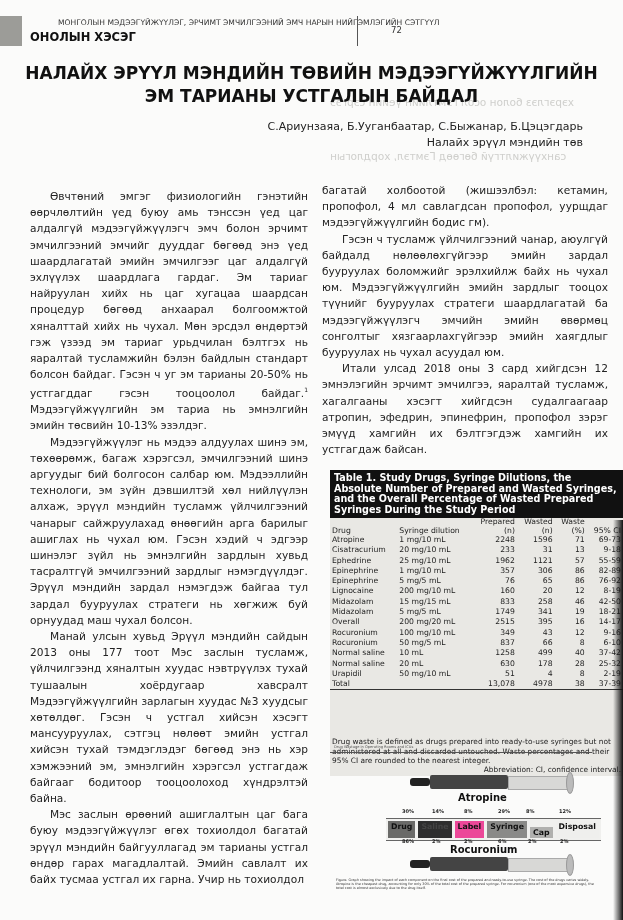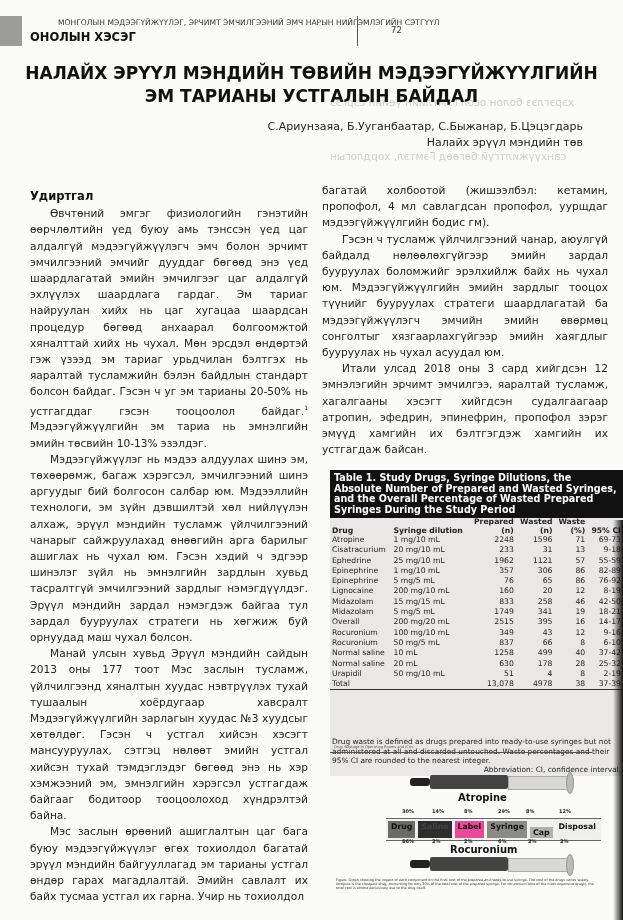--- a/index.html
+++ b/index.html
@@ -29,21 +29,21 @@
   .col-right { left: 322px; top: 182px; width: 286px; }
   .col p { margin: 0; text-indent: 20px; }
   .col p.noindent { text-indent: 0; }
   .heading { font-weight: bold; font-size: 11.5px; color: #111; margin: 0 0 1px 0; }
   sup { font-size: 6px; }
   
   .tbl { position: absolute; left: 330px; top: 470px; width: 293px; }
   .tbl-title { background: #111; color: #fff; font-weight: bold; font-size: 9.6px; line-height: 10.5px; padding: 3px 3px 3px 4px; }
   .tbl-body { background: #e9e8e4; padding: 0 0 1px 0; }
   table { border-collapse: collapse; width: 100%; font-size: 7.7px; }
-  th { font-weight: bold; text-align: left; padding: 0 2px; line-height: 8.5px; vertical-align: bottom; }
+  th { font-weight: normal; text-align: left; padding: 0 2px; line-height: 8.5px; vertical-align: bottom; }
   td { padding: 0 2px; line-height: 10.3px; white-space: nowrap; }
   td.num, th.num { text-align: right; }
   tr.total td { border-bottom: 1px solid #333; }
   .tbl-note { font-size: 7.4px; line-height: 9.2px; color: #222; padding: 3px 2px 0 2px; margin-top: 44px; }
   .tbl-abbr { font-size: 7.4px; line-height: 10px; color: #222; padding: 0 2px; text-align: right; }
   
   .fig { position: absolute; left: 330px; top: 745px; width: 293px; height: 130px; }
   .fig-rule { position: absolute; left: 0; top: 7px; width: 262px; height: 1px; background: #555; }
   .fig-running { position: absolute; left: 4px; top: 0; font-size: 3.6px; color: #555; white-space: nowrap; }
   .syringe { position: absolute; height: 14px; }
@@ -73,21 +73,20 @@
   <div class="hdr-page">72</div>
 
   <div class="title">
     <div>НАЛАЙХ ЭРҮҮЛ МЭНДИЙН ТӨВИЙН МЭДЭЭГҮЙЖҮҮЛГИЙН</div>
     <div>ЭМ ТАРИАНЫ УСТГАЛЫН БАЙДАЛ</div>
   </div>
   <div class="authors">С.Ариунзаяа, Б.Ууганбаатар, С.Быжанар, Б.Цэцэгдарь</div>
   <div class="affil">Налайх эрүүл мэндийн төв</div>
 
   <div class="col col-left">
-    <div class="heading">Удиртгал</div>
     <p><span>Өвчтөний эмгэг физиологийн гэнэтийн өөрчлөлтийн үед буюу амь тэнссэн үед цаг алдалгүй мэдээгүйжүүлэгч эмч болон эрчимт эмчилгээний эмчийг дууддаг бөгөөд энэ үед шаардлагатай эмийн эмчилгээг цаг алдалгүй эхлүүлэх шаардлага гардаг. Эм тариаг найруулан хийх нь цаг хугацаа шаардсан процедур бөгөөд анхаарал болгоомжтой хяналттай хийх нь чухал. Мөн эрсдэл өндөртэй гэж үзээд эм тариаг урьдчилан бэлтгэх нь яаралтай тусламжийн бэлэн байдлын стандарт болсон байдаг. Гэсэн ч уг эм тарианы 20-50% нь устгагддаг гэсэн тооцоолол байдаг.</span><sup>1</sup><span> Мэдээгүйжүүлгийн эм тариа нь эмнэлгийн эмийн төсвийн 10-13% эзэлдэг.</span></p>
     <p>Мэдээгүйжүүлэг нь мэдээ алдуулах шинэ эм, төхөөрөмж, багаж хэрэгсэл, эмчилгээний шинэ аргуудыг бий болгосон салбар юм. Мэдээллийн технологи, эм зүйн дэвшилтэй хөл нийлүүлэн алхаж, эрүүл мэндийн тусламж үйлчилгээний чанарыг сайжруулахад өнөөгийн арга барилыг ашиглах нь чухал юм. Гэсэн хэдий ч эдгээр шинэлэг зүйл нь эмнэлгийн зардлын хувьд тасралтгүй эмчилгээний зардлыг нэмэгдүүлдэг. Эрүүл мэндийн зардал нэмэгдэж байгаа тул зардал бууруулах стратеги нь хөгжиж буй орнуудад маш чухал болсон.</p>
     <p>Манай улсын хувьд Эрүүл мэндийн сайдын 2013 оны 177 тоот Мэс заслын тусламж, үйлчилгээнд хяналтын хуудас нэвтрүүлэх тухай тушаалын хоёрдугаар хавсралт Мэдээгүйжүүлгийн зарлагын хуудас №3 хуудсыг хөтөлдөг. Гэсэн ч устгал хийсэн хэсэгт мансууруулах, сэтгэц нөлөөт эмийн устгал хийсэн тухай тэмдэглэдэг бөгөөд энэ нь хэр хэмжээний эм, эмнэлгийн хэрэгсэл устгагдаж байгааг бодитоор тооцоолоход хүндрэлтэй байна.</p>
     <p>Мэс заслын өрөөний ашиглалтын цаг бага буюу мэдээгүйжүүлэг өгөх тохиолдол багатай эрүүл мэндийн байгууллагад эм тарианы устгал өндөр гарах магадлалтай. Эмийн савлалт их байх тусмаа устгал их гарна. Учир нь тохиолдол</p>
   </div>
 
   <div class="col col-right">
     <p class="noindent">багатай холбоотой (жишээлбэл: кетамин, пропофол, 4 мл савлагдсан пропофол, уурщдаг мэдээгүйжүүлгийн бодис гм).</p>
     <p>Гэсэн ч тусламж үйлчилгээний чанар, аюулгүй байдалд нөлөөлөхгүйгээр эмийн зардал бууруулах боломжийг эрэлхийлж байх нь чухал юм. Мэдээгүйжүүлгийн эмийн зардлыг тооцох түүнийг бууруулах стратеги шаардлагатай ба мэдээгүйжүүлэгч эмчийн эмийн өвөрмөц сонголтыг хязгаарлахгүйгээр эмийн хаягдлыг бууруулах нь чухал асуудал юм.</p>
     <p>Итали улсад 2018 оны 3 сард хийгдсэн 12 эмнэлэгийн эрчимт эмчилгээ, яаралтай тусламж, хагалгааны хэсэгт хийгдсэн судалгаагаар атропин, эфедрин, эпинефрин, пропофол зэрэг эмүүд хамгийн их бэлтгэгдэж хамгийн их устгагдаж байсан.</p>

